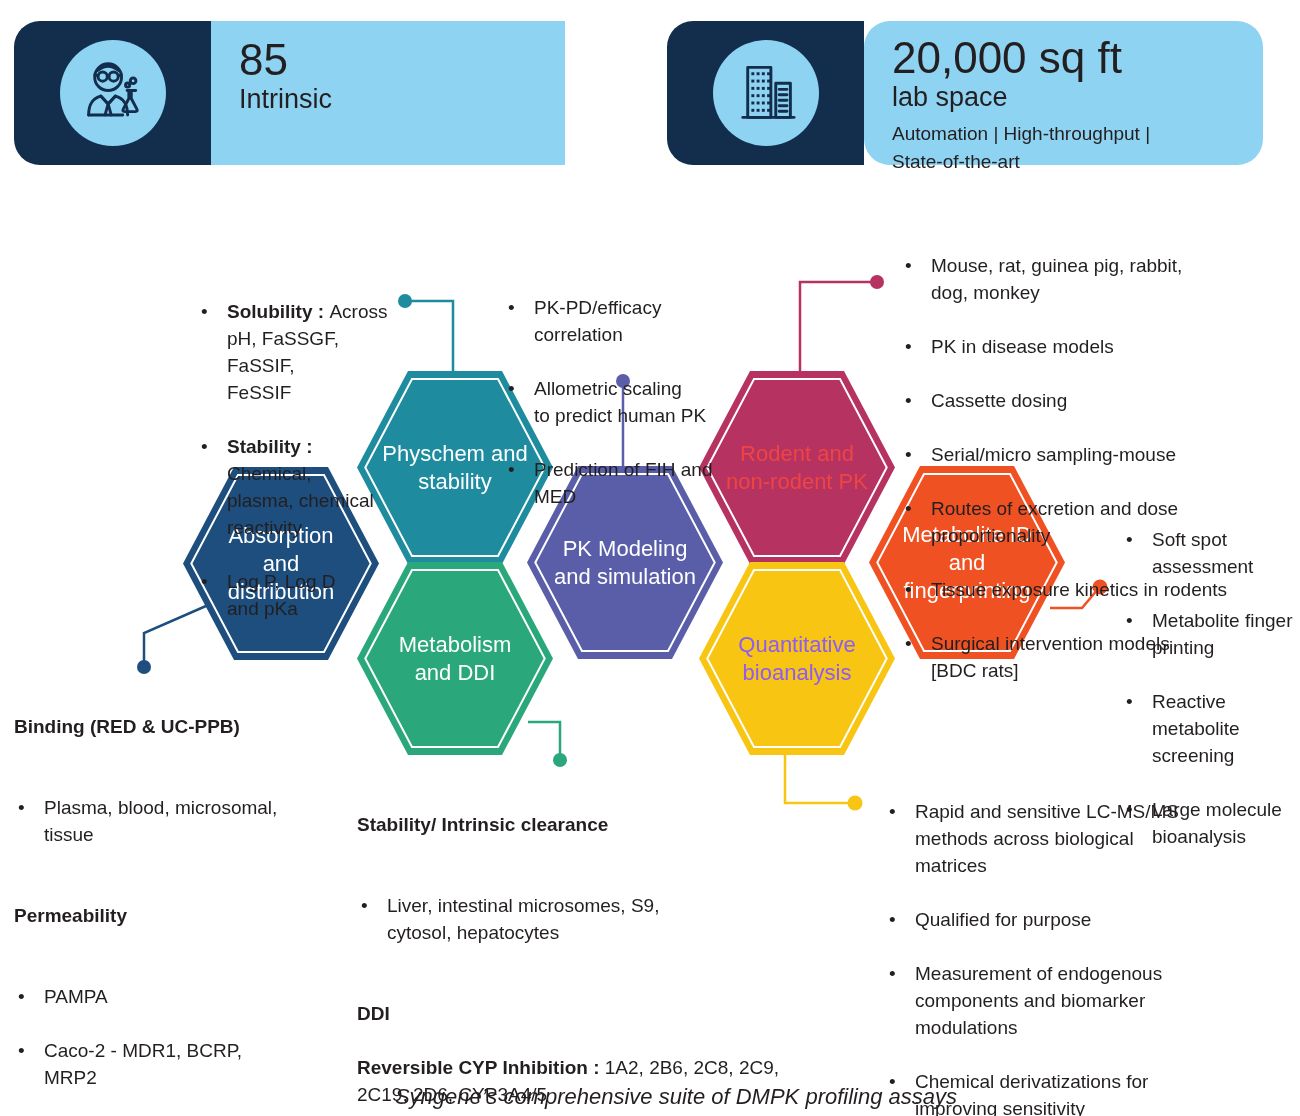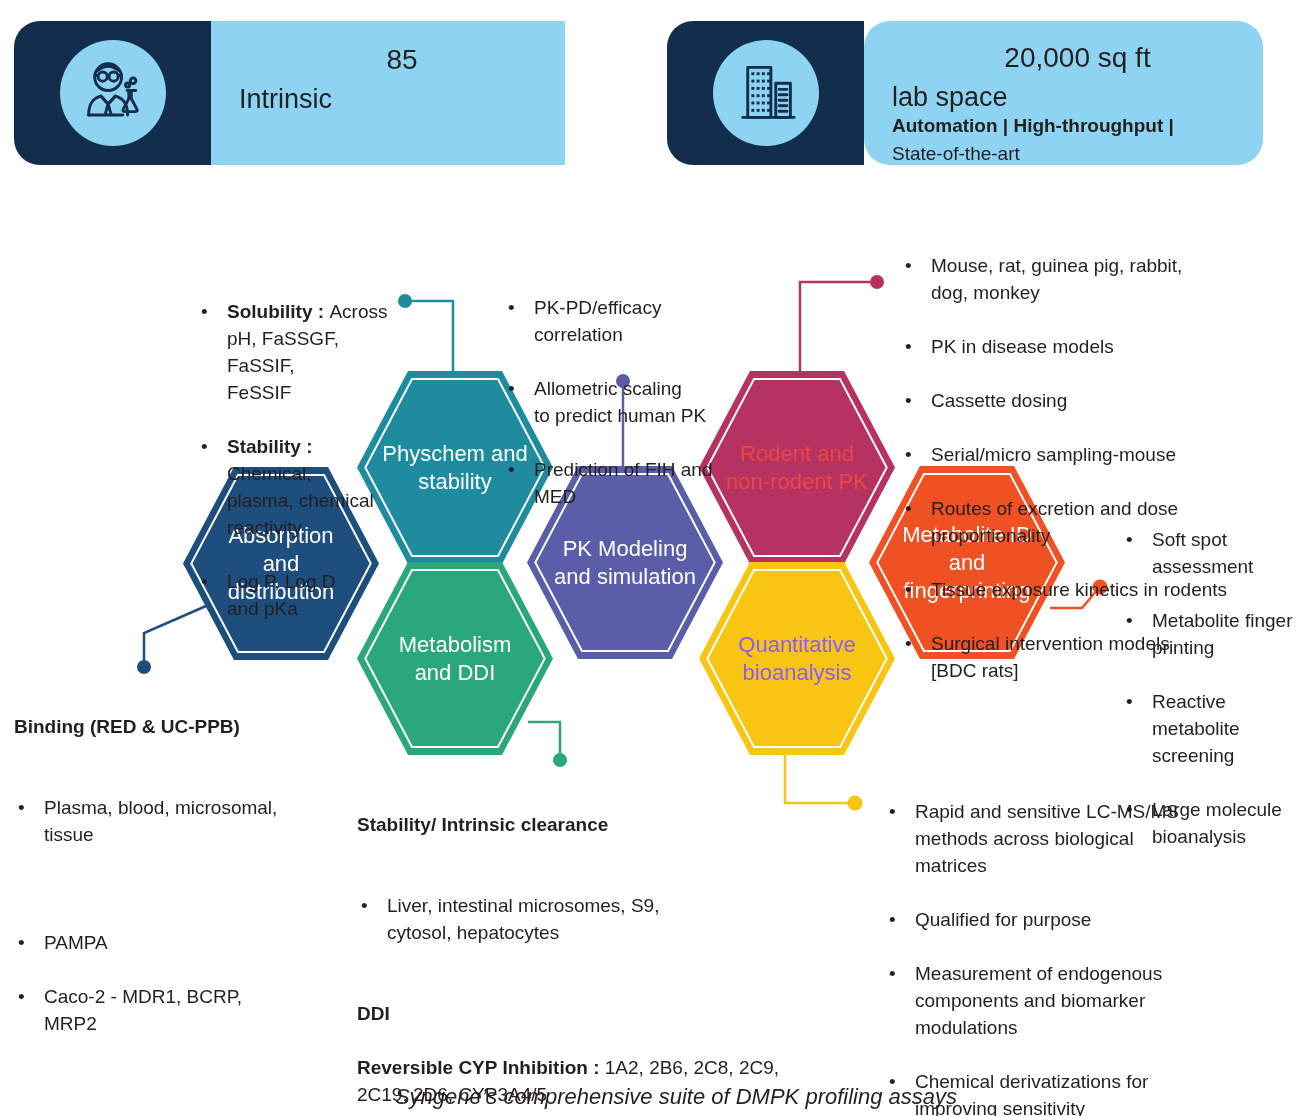--- a/index.html
+++ b/index.html
@@ -14,25 +14,25 @@
   .stat-card.card2{left:667px;width:596px;}
   .stat-icon-panel{
     width:197px;flex:0 0 197px;border-radius:26px 0 0 26px;
     display:flex;align-items:center;justify-content:center;
   }
   .stat-icon-circle{
     width:106px;height:106px;border-radius:50%;
     display:flex;align-items:center;justify-content:center;
   }
   .stat-body{flex:1 1 auto;padding:8px 0 0 28px;}
-  .stat-value{font-size:28px;line-height:46px;margin-top:8px;letter-spacing:0;text-align:center;}
+  .stat-value{font-size:44px;line-height:46px;margin-top:8px;letter-spacing:0;}
   .card2 .stat-value{margin-top:6px;}
   .stat-label{font-size:27px;line-height:30px;margin-top:1px;}
   .stat-sub{font-size:19px;line-height:28px;margin-top:0;}
-  .stat-sub.first{font-weight:bold;}
+  .stat-sub.first{margin-top:8px;}
   
   .hex{position:absolute;width:196px;height:193px;}
   .hex-label{
     position:absolute;width:196px;height:193px;
     display:flex;align-items:center;justify-content:center;text-align:center;
     font-size:22px;line-height:28px;white-space:pre-line;pointer-events:none;
   }
   
   .connectors{position:absolute;left:0;top:0;pointer-events:none;}
   
@@ -249,20 +249,21 @@
 bioanalysis</span></li>
     </ul>
   </div>
 
   <div class="blist" style="left:14px;top:686px;width:310px;">
     <div class="hd">Binding (RED &amp; UC-PPB)</div>
     <ul>
       <li><span>Plasma, blood, microsomal,
 tissue</span></li>
     </ul>
+    <div class="hd">Permeability</div>
     <ul>
       <li><span>PAMPA</span></li>
       <li><span>Caco-2 - MDR1, BCRP,
 MRP2</span></li>
       
       
     </ul>
   </div>
 
   <div class="blist" style="left:357px;top:784px;width:440px;">

